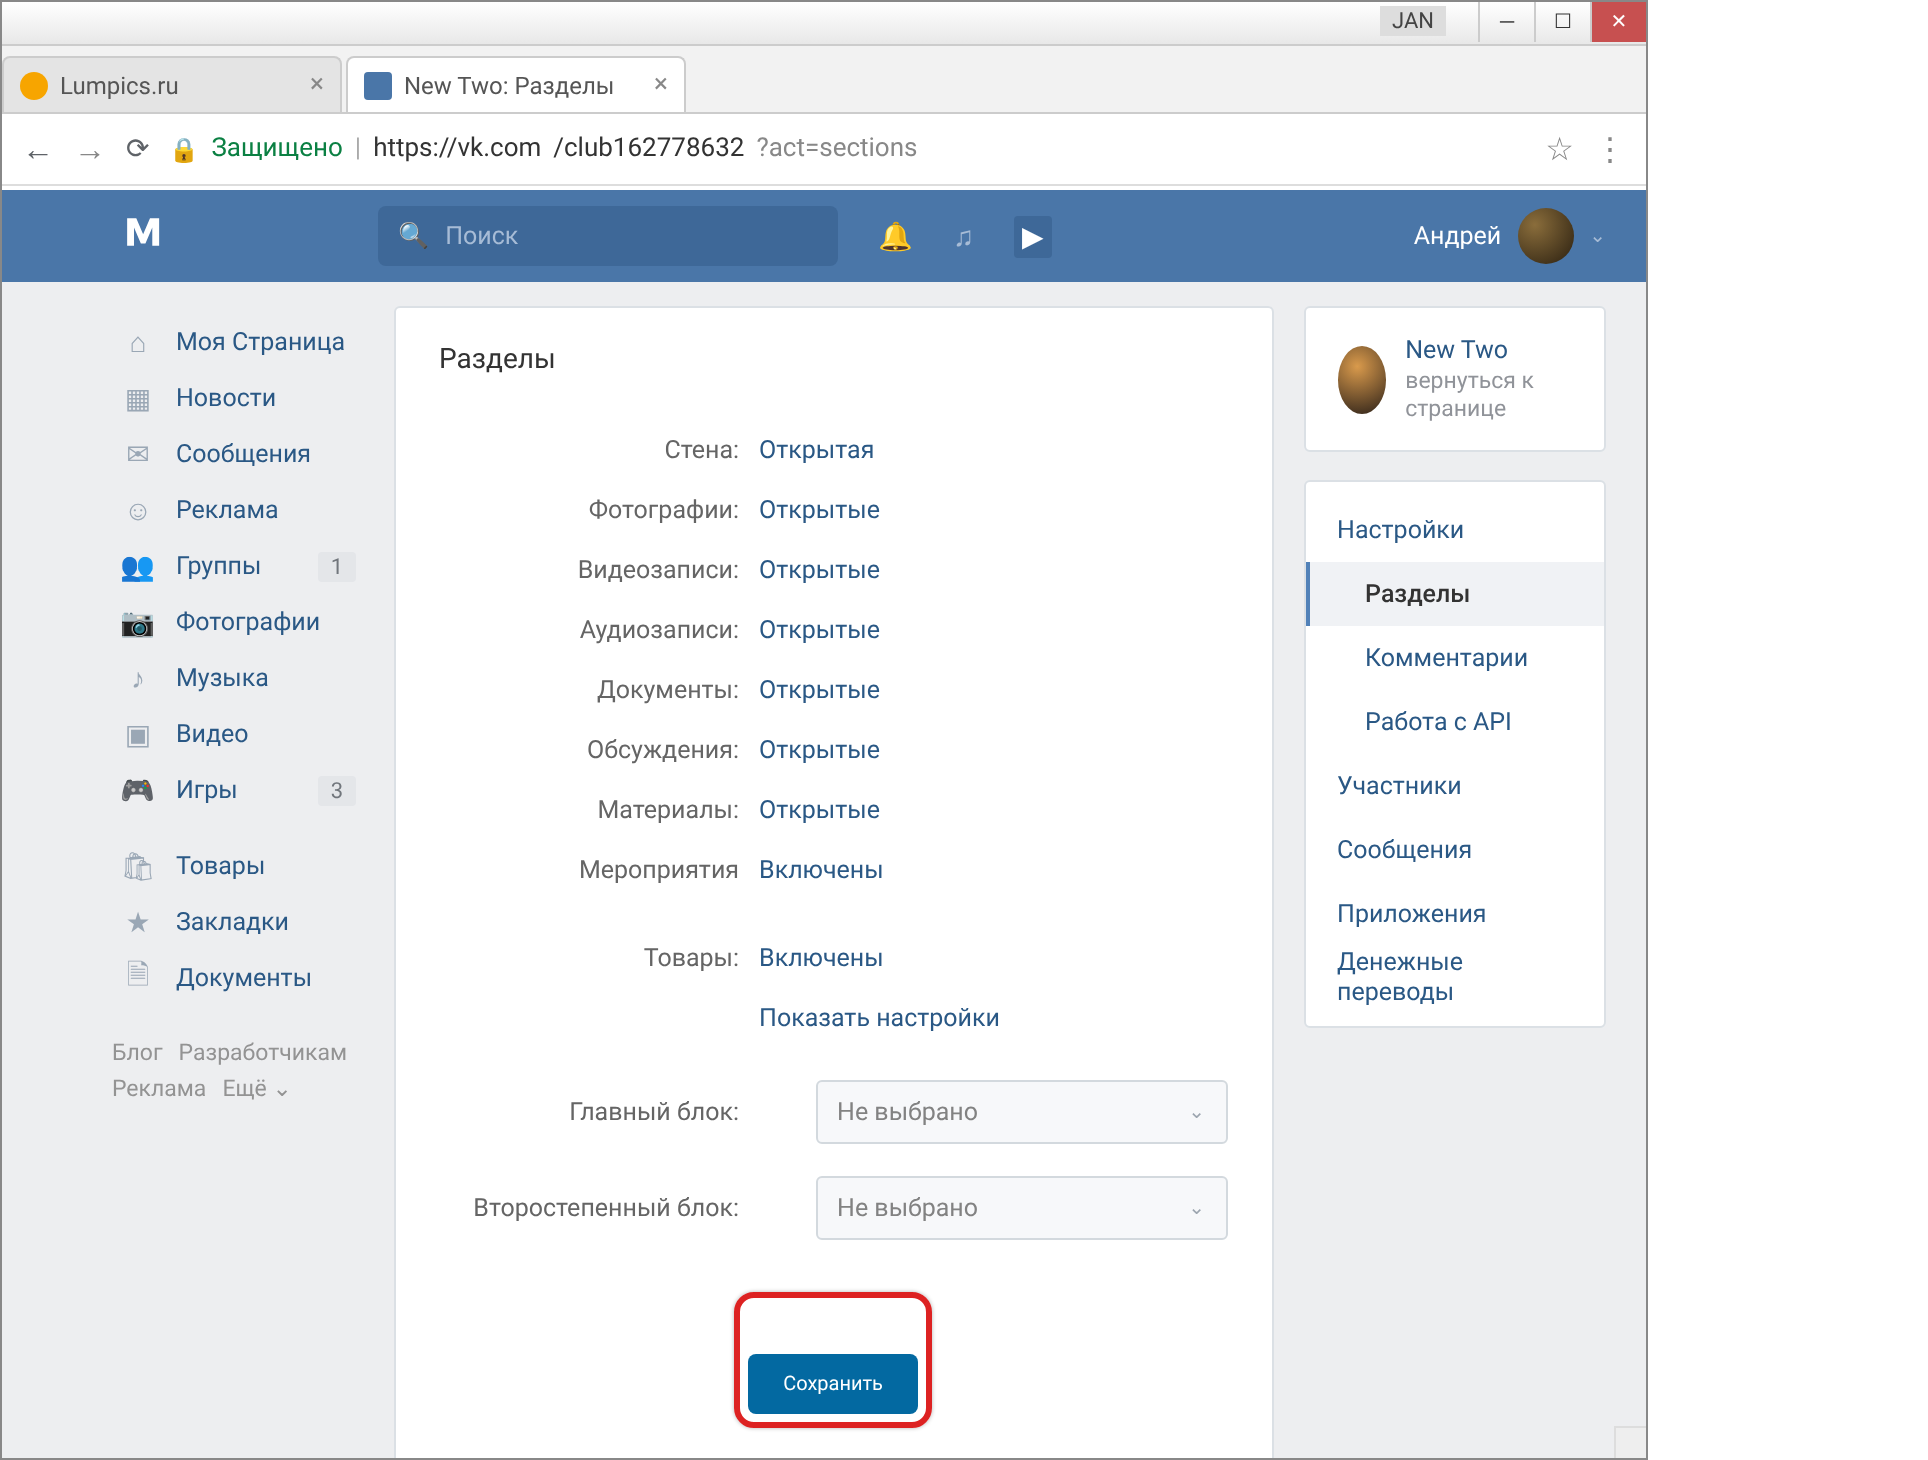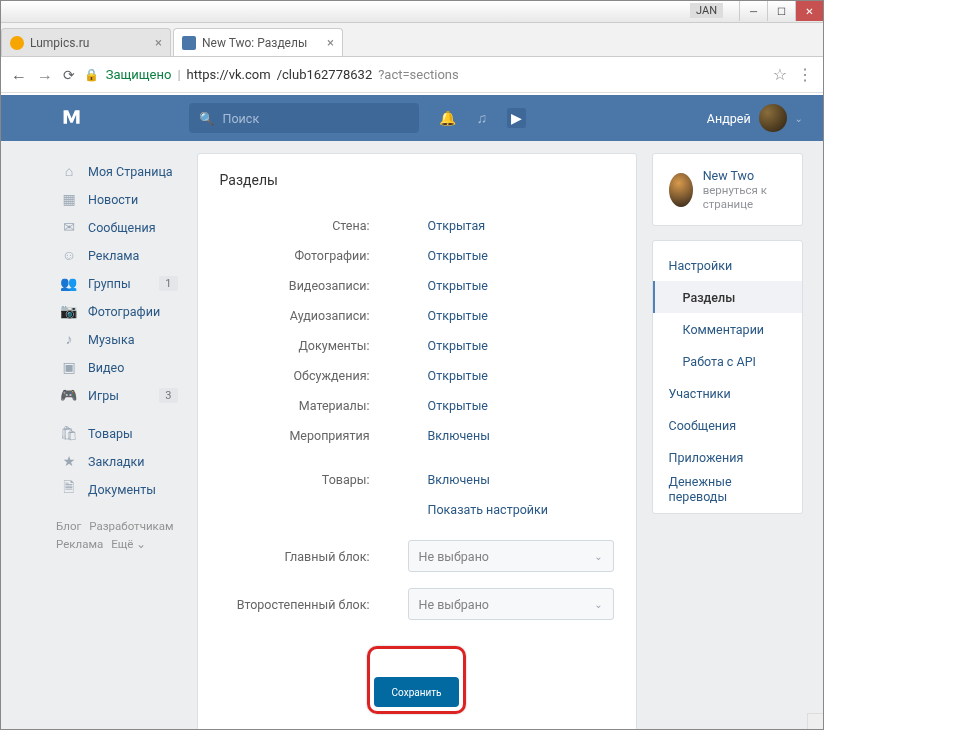--- a/index.html
+++ b/index.html
@@ -44,21 +44,21 @@
 .layout { display:flex; padding:12px 20px 12px 55px; gap:15px; }
 .sidebar { width:150px; padding-top:4px; }
 .side-item { display:flex; align-items:center; height:28px; color:#2a5885; font-size:12.5px; gap:10px; padding:0 4px; }
 .side-item .ic { width:18px; color:#9aa7b5; font-size:14px; text-align:center; }
 .side-badge { margin-left:auto; background:#e4e6e9; color:#71767c; font-size:11px; padding:1px 6px; border-radius:2px; }
 .side-gap { height:10px; }
 .side-footer { color:#939393; font-size:11.5px; line-height:18px; margin-top:14px; }
 .side-footer span { margin-right:8px; }
 .main-col { flex:0 0 440px; background:#fff; border:1px solid #dbe0e5; border-radius:3px; padding:18px 22px 22px; }
 .main-title { font-size:14px; color:#333; margin-bottom:22px; }
-.row { display:flex; align-items:center; height:30px;gap:48px; }
+.row { display:flex; align-items:center; height:30px; }
 .row-label { width:160px; text-align:right; color:#656565; font-size:12.5px; padding-right:10px; }
 .row-value { color:#2a5885; font-size:12.5px; }
 .sel-row { display:flex; align-items:center; margin-top:16px;gap:28px; }
 .sel-wrap { flex:1; height:32px; border:1px solid #d3d9de; border-radius:3px; background:#f7f8fa; display:flex; align-items:center; padding:0 10px; color:#828282; font-size:12.5px; }
 .sel-arrow { margin-left:auto; color:#9ca5af; font-size:10px; }
 .save-wrap { display:flex; justify-content:center; margin-top:26px; }
 .save-ring { border:3px solid #d22; border-radius:10px; padding:4px; box-shadow:0 0 2px rgba(0,0,0,.3); }
 .save-btn { background:#0369a1; color:#fff; border:none; height:30px; padding:0 18px; border-radius:4px; font-size:10px; cursor:pointer;margin-top:24px; }
 .right-col { width:215px; }
 .card { background:#fff; border:1px solid #dbe0e5; border-radius:3px; margin-bottom:14px; }

